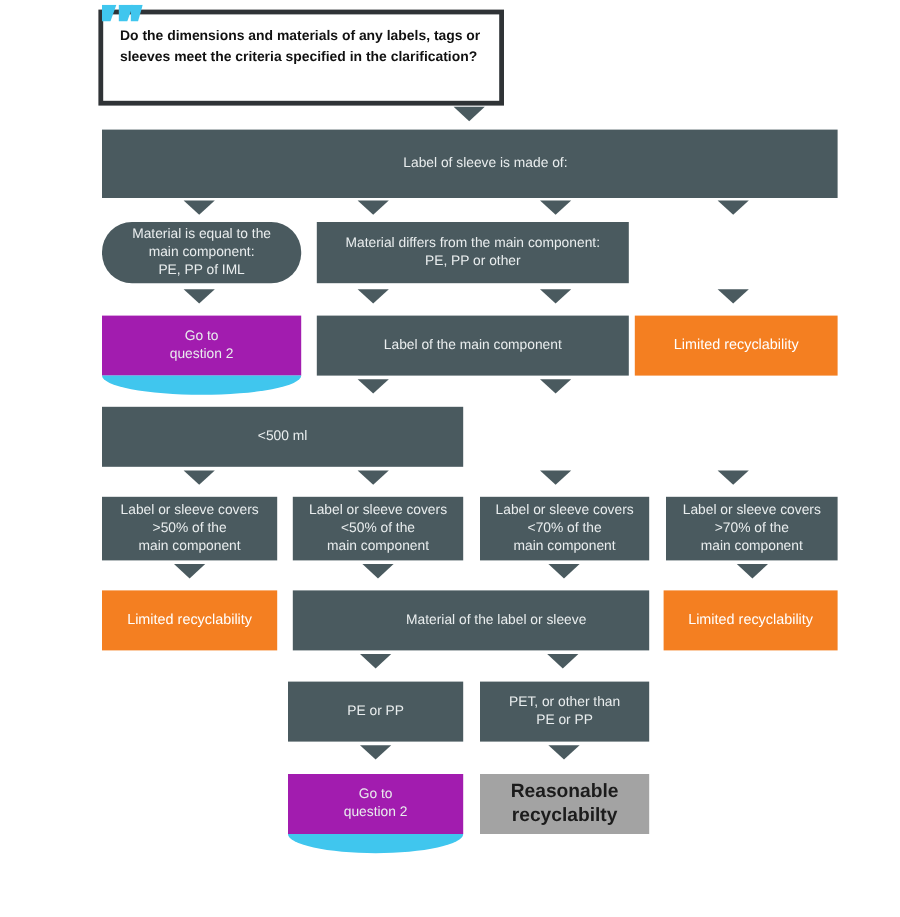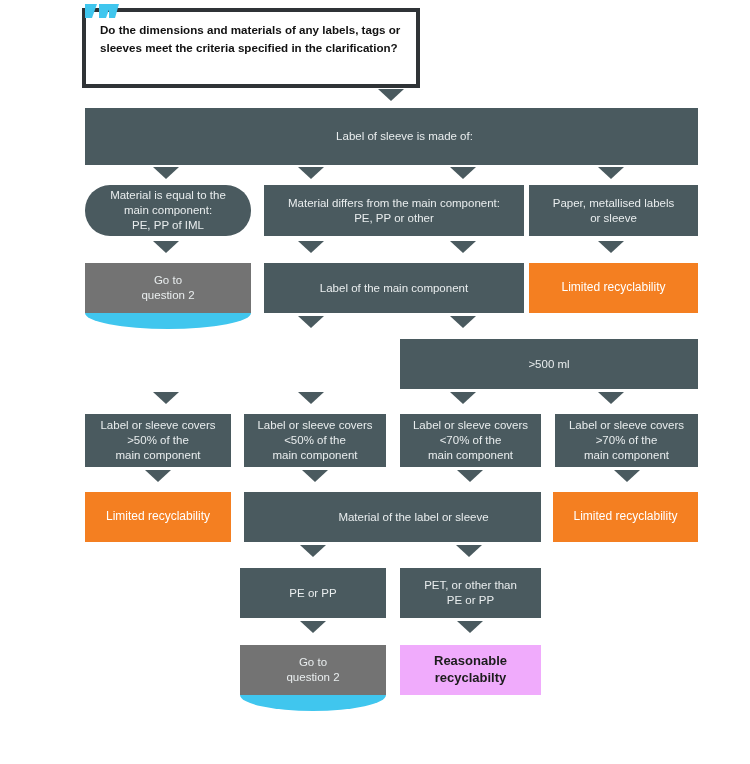--- a/index.html
+++ b/index.html
@@ -39,27 +39,27 @@
   .node.dark {
     background: #4a5a5f;
     color: #e9edee;
   }
   .node.orange {
     background: #f47f21;
     color: #ffffff;
     font-size: 12px;
   }
   .node.yellow {
-    background: #f0abfc;
+    background: #a3a3a3;
     color: #1c1c1c;
     font-weight: bold;
-    font-size: 13px;
+    font-size: 16px;
   }
   .node.goto {
-    background: #737373;
+    background: #a21caf;
     color: #e9edee;
   }
 
   
   #question-box {
     position: absolute;
     left: 66px;
     top: 8px;
     width: 338px;
     height: 80px;
@@ -128,39 +128,37 @@
   <div class="arrow" style="left:137px; top:167px;"></div>
   <div class="arrow" style="left:282px; top:167px;"></div>
   <div class="arrow" style="left:434px; top:167px;"></div>
   <div class="arrow" style="left:582px; top:167px;"></div>
 
   <div class="node dark" style="left:69px; top:185px; width:166px; height:51px;border-radius:25px;">Material is equal to the
 main component:
 PE, PP of IML</div>
   <div class="node dark" style="left:248px; top:185px; width:260px; height:51px;">Material differs from the main component:
 PE, PP or other</div>
-  <div class="node dark" style="left:513px; top:185px; width:169px; height:51px;">Paper, metallised labels
-or sleeve</div>
 
   <div class="arrow" style="left:137px; top:241px;"></div>
   <div class="arrow" style="left:282px; top:241px;"></div>
   <div class="arrow" style="left:434px; top:241px;"></div>
   <div class="arrow" style="left:582px; top:241px;"></div>
 
   <div class="node goto" style="left:69px; top:263px; width:166px; height:50px;">Go to
 question 2</div>
   <div class="drip" style="left:69px; top:313px; width:166px; height:16px;"></div>
 
   <div class="node dark" style="left:248px; top:263px; width:260px; height:50px;">Label of the main component</div>
   <div class="node orange" style="left:513px; top:263px; width:169px; height:50px;">Limited recyclability</div>
 
   <div class="arrow" style="left:282px; top:316px;"></div>
   <div class="arrow" style="left:434px; top:316px;"></div>
 
-  <div class="node dark" style="left:384px; top:339px; width:298px; height:50px;">&gt;500 ml</div>
+  <div class="node dark" style="left:69px; top:339px; width:301px; height:50px;">&lt;500 ml</div>
 
   <div class="arrow" style="left:137px; top:392px;"></div>
   <div class="arrow" style="left:282px; top:392px;"></div>
   <div class="arrow" style="left:434px; top:392px;"></div>
   <div class="arrow" style="left:582px; top:392px;"></div>
 
   <div class="node dark" style="left:69px; top:414px; width:146px; height:53px;">Label or sleeve covers
 &gt;50% of the
 main component</div>
   <div class="node dark" style="left:228px; top:414px; width:142px; height:53px;">Label or sleeve covers

